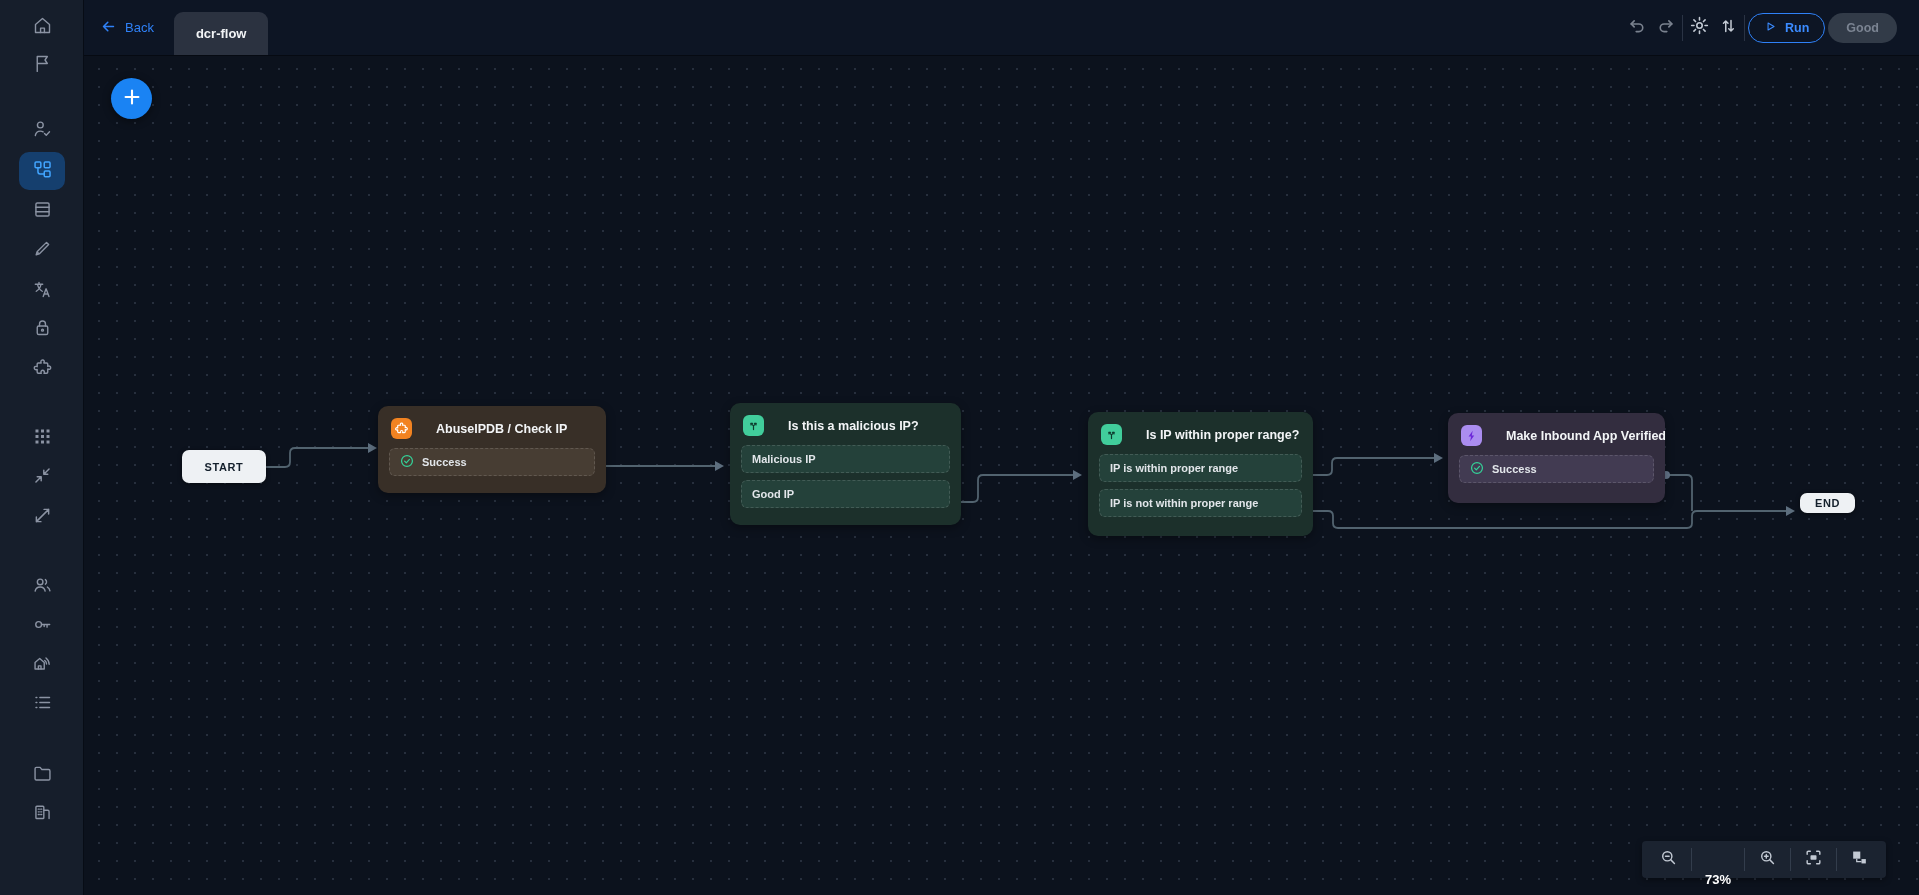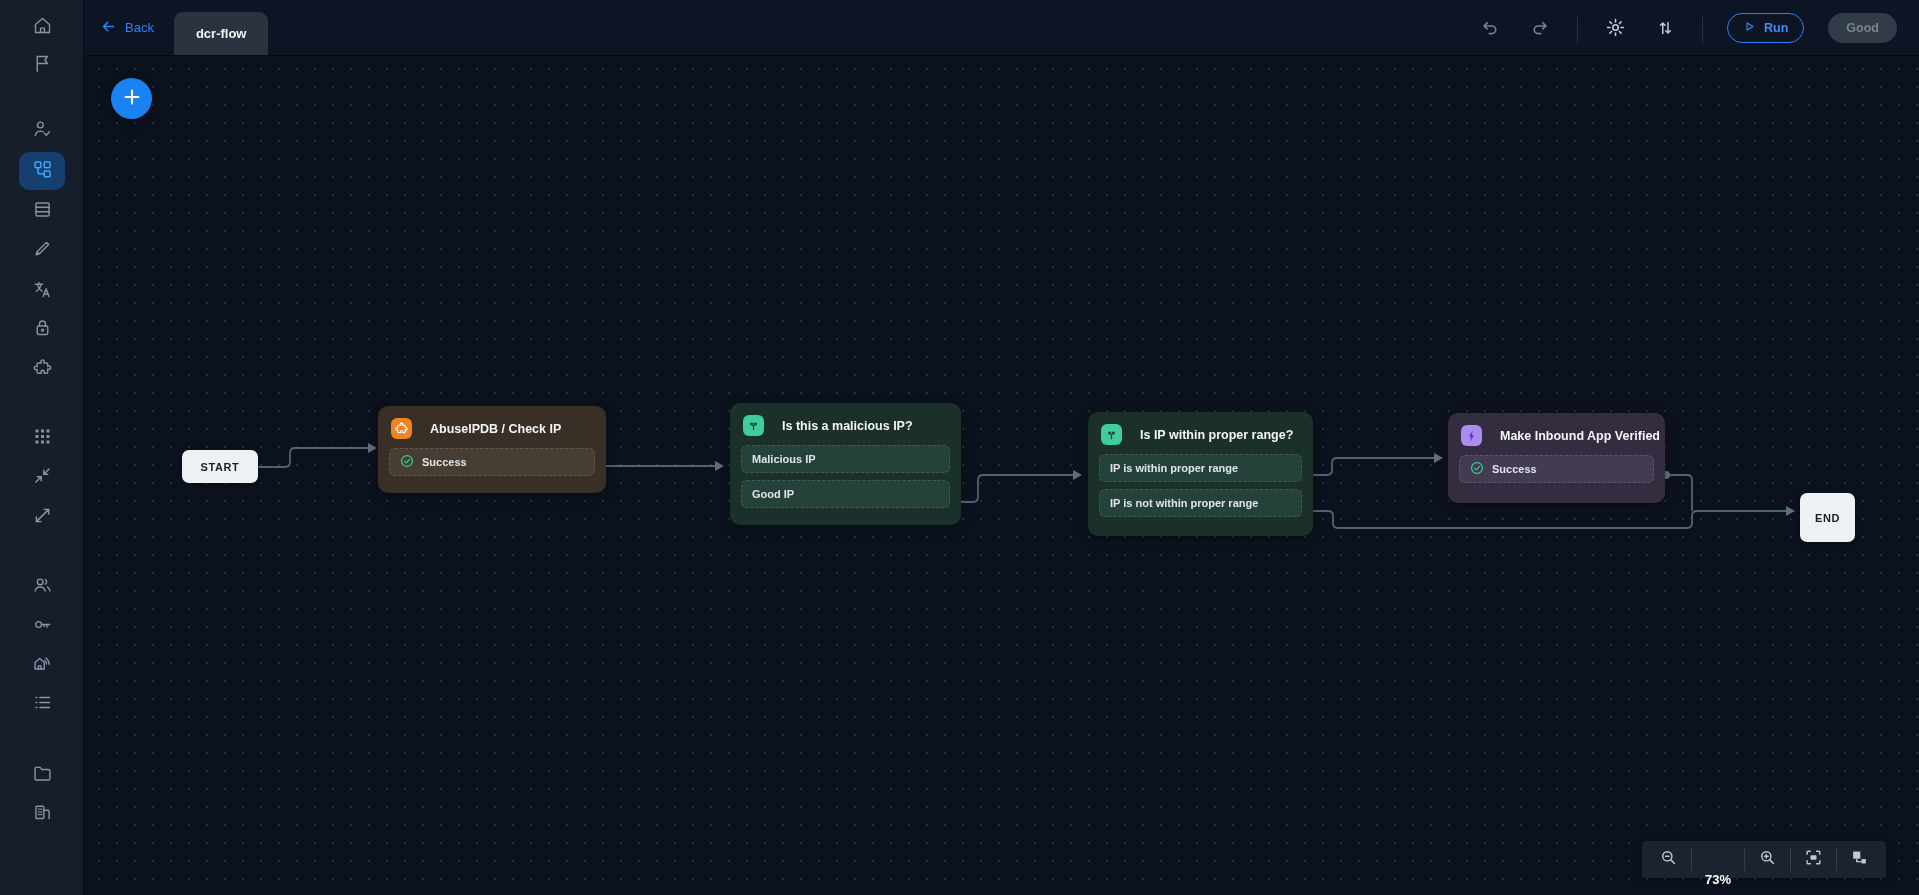--- a/index.html
+++ b/index.html
@@ -30,21 +30,21 @@
   .back-link {
     margin-left:16px; display:flex; align-items:center; gap:8px;
     color:#2f81f7; font-size:13px; font-weight:normal; cursor:pointer;
   }
   .flow-tab {
     margin-left:20px; align-self:flex-end; height:43px; padding:0 22px;
     background:#2b3240; border-radius:9px 9px 0 0;
     display:flex; align-items:center; color:#f2f4f6;
     font-size:13px; font-weight:bold; cursor:pointer;
   }
-  .tb-right { margin-left:auto; display:flex; align-items:flex-end; gap:24px; padding-right:22px; }
+  .tb-right { margin-left:auto; display:flex; align-items:center; gap:3px; padding-right:22px; }
   .tb-icon-btn { width:26px; height:26px; display:flex; align-items:center; justify-content:center; color:#c3cad4; cursor:pointer; }
   .tb-icon-btn.dim { color:#7a828f; }
   .tb-divider { width:1px; height:26px; background:#2a3344; }
   .btn-run {
     height:30px; padding:0 15px; display:flex; align-items:center; gap:8px;
     border:1px solid #2f81f7; border-radius:16px; background:transparent;
     color:#3b8bff; font-family:inherit; font-size:12.5px; font-weight:bold; cursor:pointer;
   }
   .btn-save {
     height:30px; padding:0 18px; border:none; border-radius:16px;
@@ -71,21 +71,21 @@
     display:flex; align-items:center; justify-content:center;
     border-radius:7px; box-shadow:0 1px 4px rgba(0,0,0,.5); cursor:pointer;
   }
   .flow-node {
     position:absolute; border-radius:10px; cursor:pointer;
     box-shadow:0 3px 10px rgba(0,0,0,.35);
   }
   .n-orange { background:#382f27; }
   .n-green  { background:#1c302b; }
   .n-purple { background:#332d3f; }
-  .node-head { display:flex; align-items:center; gap:18px; padding:12px 13px 9px;text-align:right; }
+  .node-head { display:flex; align-items:center; gap:24px; padding:12px 13px 9px;text-align:right; }
   .node-icon {
     width:21px; height:21px; border-radius:6px; flex:none;
     display:flex; align-items:center; justify-content:center;
   }
   .i-orange { background:#f28321; } .i-green { background:#41cd9b; } .i-purple { background:#ab8df0; }
   .node-title { font-size:12.5px; font-weight:bold; color:#f3f5f7; white-space:nowrap; }
   .node-row {
     margin:0 11px 7px; height:28px; border-radius:6px;
     display:flex; align-items:center; gap:8px; padding:0 10px;
     font-size:11px; font-weight:bold; color:#e2e6ea;
@@ -304,21 +304,21 @@
     </g>
     <circle cx="868" cy="411" r="4" fill="#1c302b" stroke="#64758a" stroke-width="1.5"></circle>
   </svg>
 
   <button class="plus-btn">
     <span><svg viewBox="0 0 24 24" fill="none" stroke="#ffffff" stroke-width="2.3" stroke-linecap="round" width="22" height="22">
           <path d="M12 5v14M5 12h14"></path>
         </svg></span>
   </button>
 
-  <div class="cap-node" style="left:98px; top:394px; width:76px; height:33px;">
+  <div class="cap-node" style="left:98px; top:394px; width:84px; height:33px;">
     <span>START</span>
   </div>
 
   <div class="flow-node n-orange" style="left:294px; top:350px; width:228px; height:87px;">
     <div class="node-head">
       <span class="node-icon i-orange">
         <svg viewBox="0 0 24 24" fill="none" stroke="#ffffff" stroke-width="1.9" stroke-linejoin="round" width="15" height="15">
             <path d="M10.2 5.2a1.9 1.9 0 1 1 3.6.9l-.3.7h3.2c.7 0 1.3.6 1.3 1.3v2.7l.7-.3a1.9 1.9 0 1 1 0 3.5l-.7-.3v3.5c0 .7-.6 1.3-1.3 1.3h-3l.3-.8a1.9 1.9 0 1 0-3.6 0l.3.8H7.2c-.7 0-1.3-.6-1.3-1.3v-3.1l-.8.3a1.9 1.9 0 1 1 0-3.6l.8.3V8.1c0-.7.6-1.3 1.3-1.3h3.3l-.3-.8z"></path>
           </svg>
       </span>
@@ -380,21 +380,21 @@
     </div>
     <div class="node-row r-purple">
       <span><svg viewBox="0 0 16 16" fill="none" stroke="#34d399" stroke-width="1.4" stroke-linecap="round" stroke-linejoin="round" width="14" height="14">
             <circle cx="8" cy="8" r="6.2"></circle>
             <path d="M5.3 8.2l1.9 1.9 3.6-4"></path>
           </svg></span>
       <span>Success</span>
     </div>
   </div>
 
-  <div class="cap-node" style="left:1716px; top:437px; width:55px; height:49px;">
+  <div class="cap-node" style="left:1716px; top:437px; width:55px; height:20px;">
     <span>END</span>
   </div>
 
   <div class="zoombar">
     <div class="zb-item">
         <span><svg viewBox="0 0 24 24" fill="none" stroke="currentColor" stroke-width="1.8" stroke-linecap="round" width="19" height="19">
             <circle cx="10.5" cy="10.5" r="5.8"></circle>
             <path d="M15 15l4.5 4.5M8.2 10.5h4.6"></path>
           </svg></span>
       </div>

